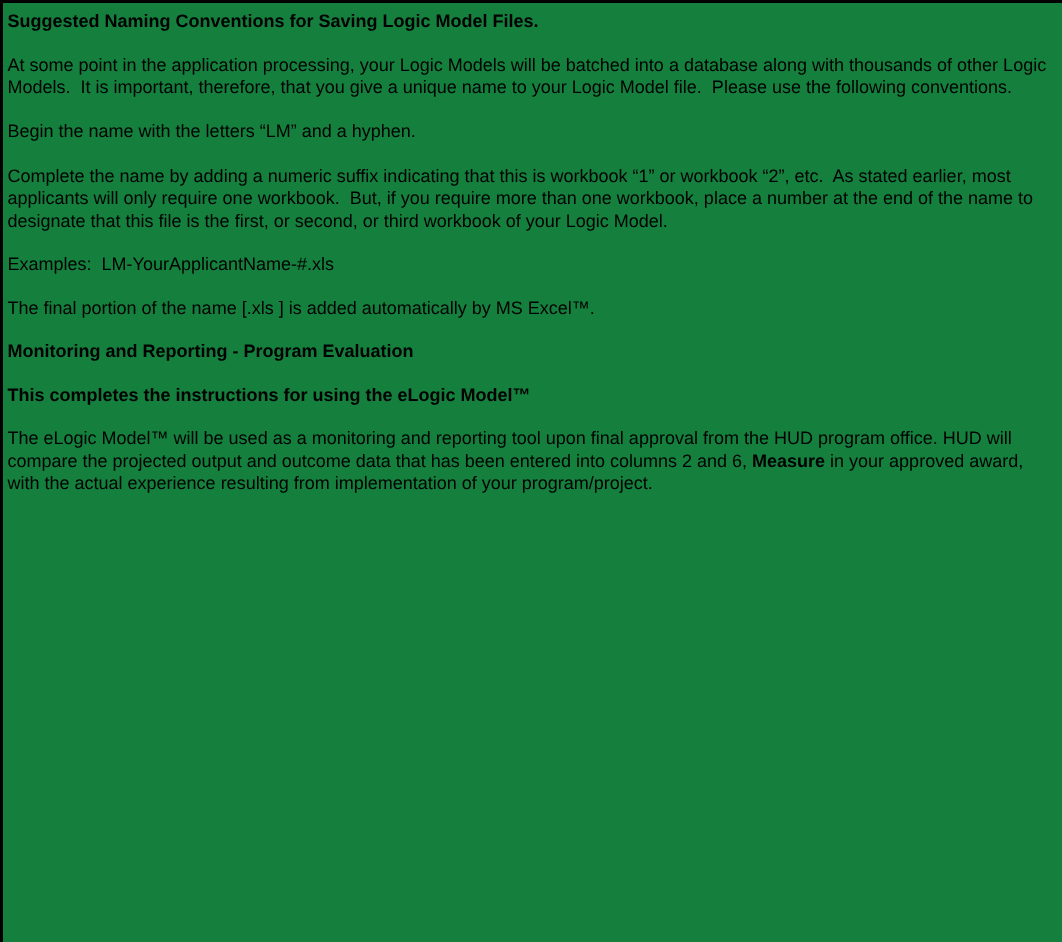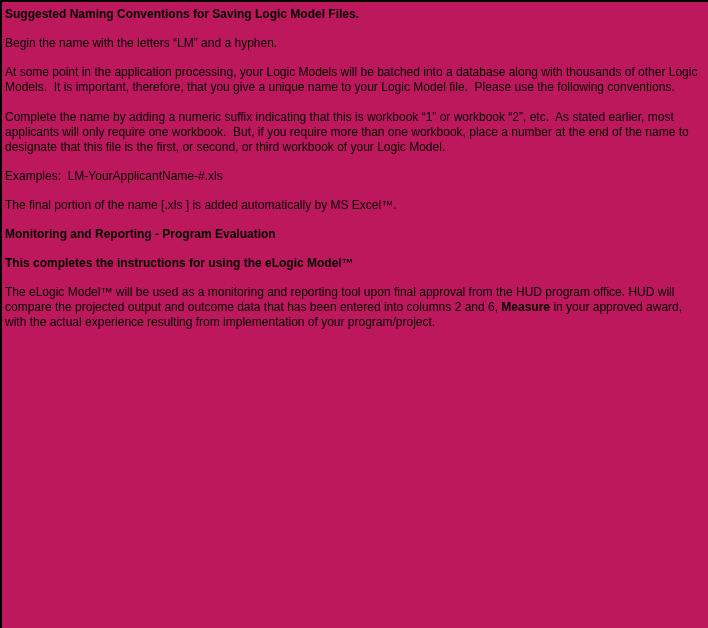--- a/index.html
+++ b/index.html
@@ -11,21 +11,21 @@
     width: 708px;
     height: 628px;
     overflow: hidden;
     font-family: "Liberation Sans", "DejaVu Sans", sans-serif;
     color: #000000;
   }
   .page {
     box-sizing: border-box;
     width: 708px;
     height: 628px;
-    background: #be185d;
+    background: #15803d;
     border-top: 2px solid #000000;
     border-left: 2px solid #000000;
     padding: 5px 2px 0 3px;
   }
   .doc p {
     margin: 0 0 14px 0;
     font-size: 12px;
     line-height: 15px;
     white-space: pre-wrap;
   }
@@ -46,23 +46,23 @@
   }
 </style>
 </head>
 <body>
 
 <div class="page">
   <div class="doc">
 
     <p class="bold">Suggested Naming Conventions for Saving Logic Model Files.</p>
 
+    <p>At some point in the application processing, your Logic Models will be batched into a database along with thousands of other Logic Models.  It is important, therefore, that you give a unique name to your Logic Model file.  Please use the following conventions.</p>
+
     <p>Begin the name with the letters “LM” and a hyphen.</p>
-
-    <p>At some point in the application processing, your Logic Models will be batched into a database along with thousands of other Logic Models.  It is important, therefore, that you give a unique name to your Logic Model file.  Please use the following conventions.</p>
 
 
     <p class="gap-top">Complete the name by adding a numeric suffix indicating that this is workbook “1” or workbook “2”, etc.  As stated earlier, most applicants will only require one workbook.  But, if you require more than one workbook, place a number at the end of the name to designate that this file is the first, or second, or third workbook of your Logic Model.</p>
 
     <p>Examples:  LM-YourApplicantName-#.xls</p>
 
 
 
     <p>The final portion of the name [.xls ] is added automatically by MS Excel™.</p>
 

